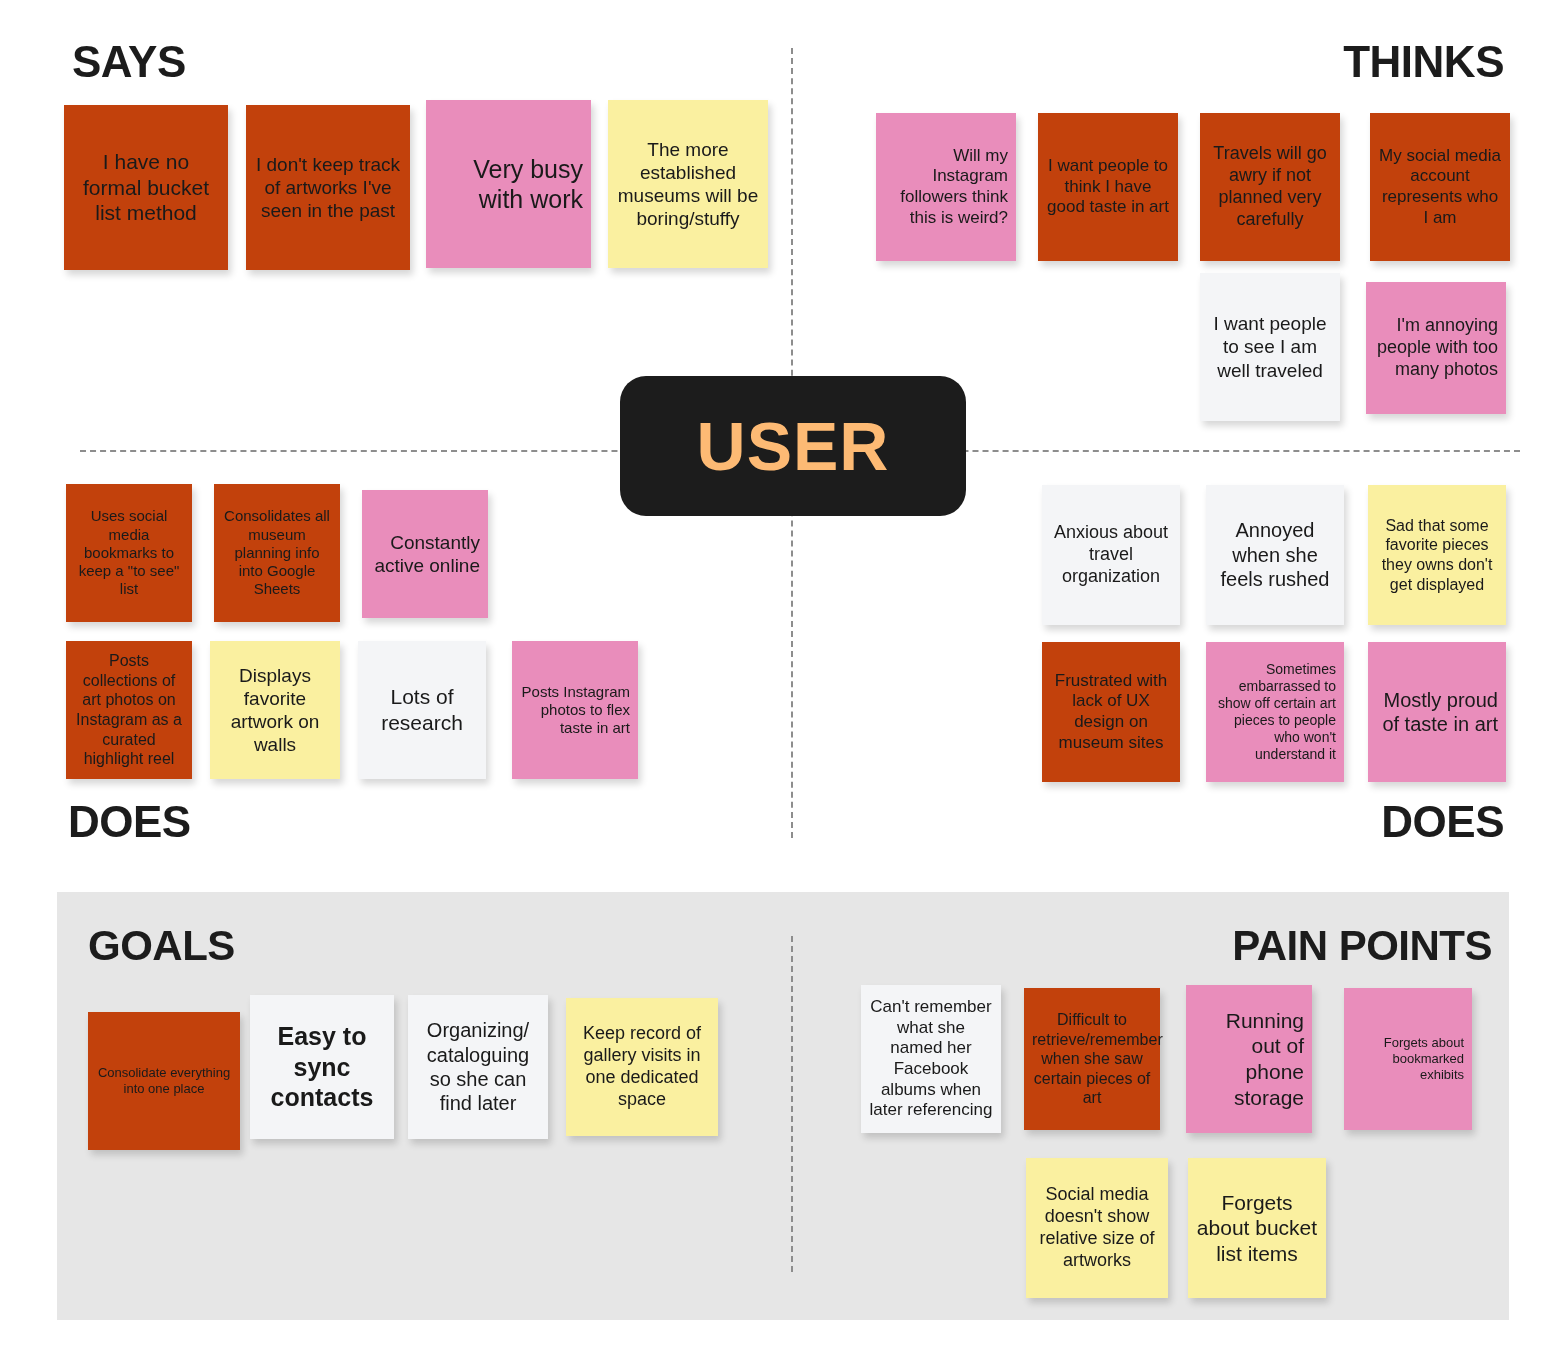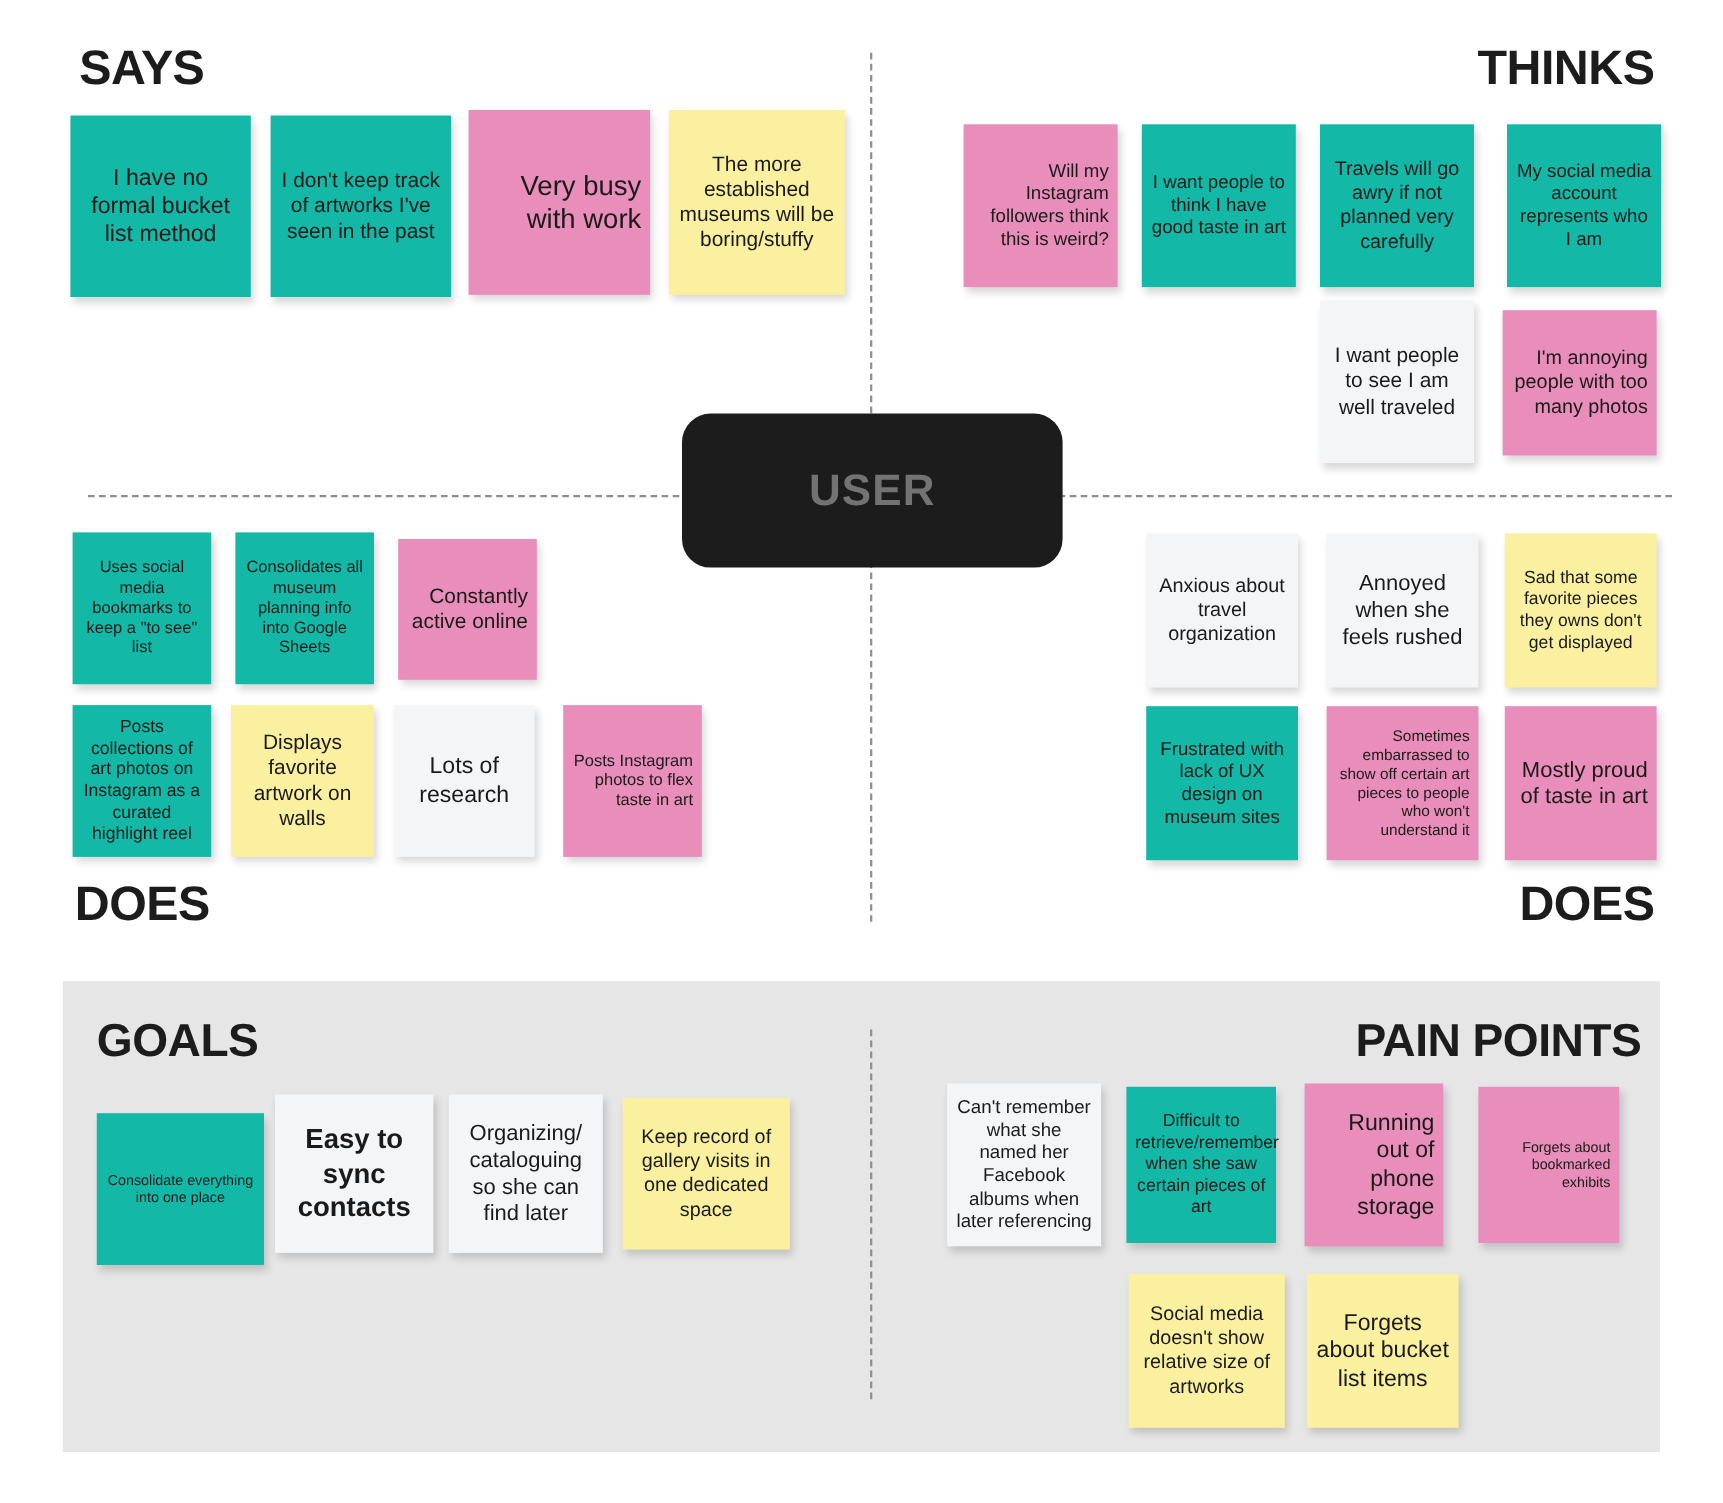--- a/index.html
+++ b/index.html
@@ -56,22 +56,22 @@
     left: 620px; top: 376px;
     width: 346px; height: 140px;
     background: #1c1c1c;
     border-radius: 26px;
     display: flex;
     align-items: center;
     justify-content: center;
     z-index: 6;
   }
   .user-badge-label {
-    color: #737373;
-    font-size: 40px;
+    color: #fdba74;
+    font-size: 68px;
     font-weight: 700;
     letter-spacing: 1px;
     font-family: "Liberation Sans", sans-serif;
   }
 
   
   .panel-bottom {
     position: absolute;
     left: 57px; top: 892px;
     width: 1452px; height: 428px;
@@ -88,21 +88,21 @@
     padding: 6px 8px;
     color: #1a1a1a;
     font-family: "Liberation Sans", sans-serif;
     line-height: 1.22;
     box-shadow: 3px 5px 7px rgba(0,0,0,0.16);
     z-index: 3;
   }
   .note span { display: block; width: 100%; }
 
   
-  .c-pink-light { background: #14b8a6; }
+  .c-pink-light { background: #c2410c; }
   .c-pink-dark  { background: #e98dbb; text-align: right; }
   .c-yellow     { background: #faf0a0; }
   .c-white      { background: #f4f5f7; }
 </style>
 </head>
 <body>
 
 <div id="board">
 
   <div class="div-v-top"></div>

